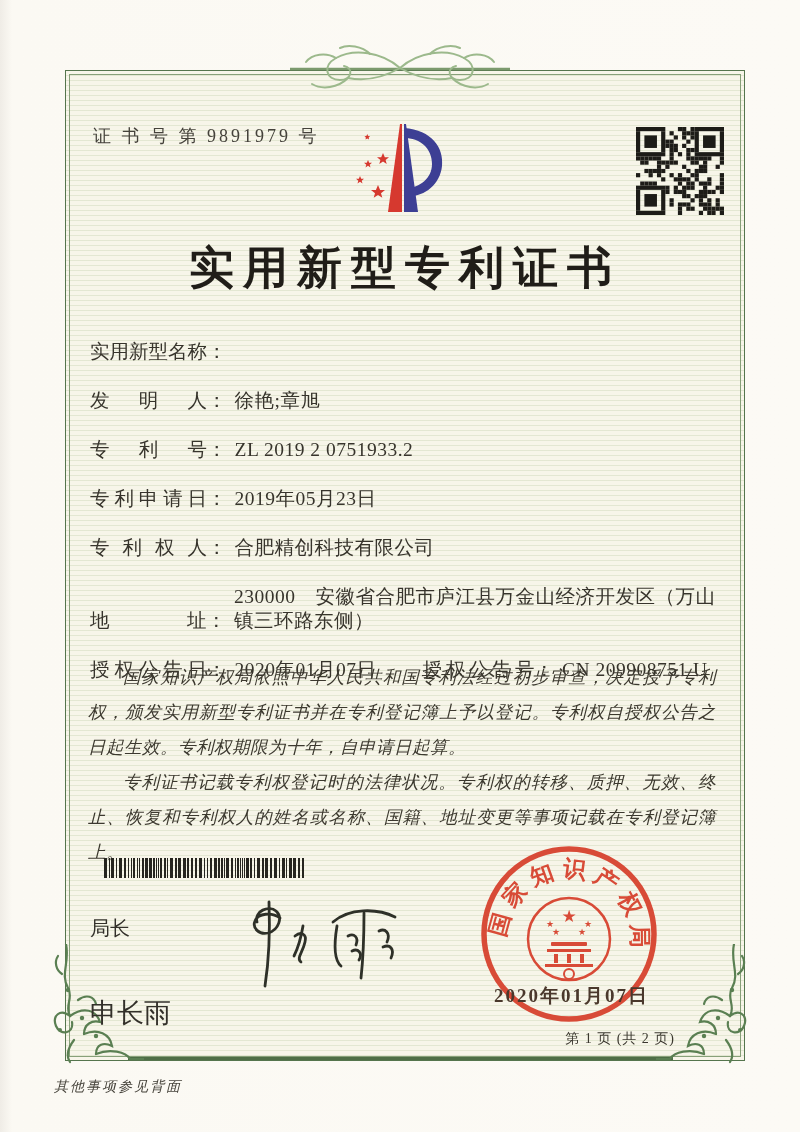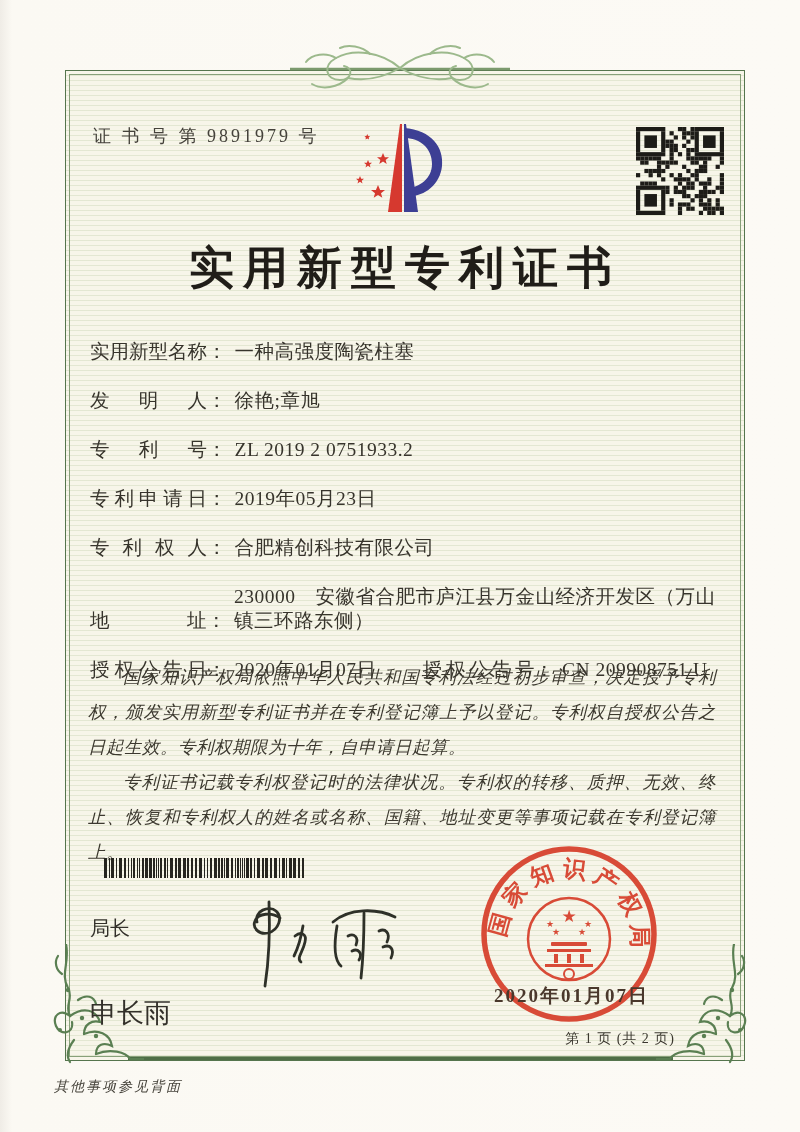--- a/index.html
+++ b/index.html
@@ -302,21 +302,20 @@
       <rect x="75.60000000000001" y="84" width="4.2" height="4.2" fill="#1d1c18"></rect>
       <rect x="84" y="84" width="4.2" height="4.2" fill="#1d1c18"></rect>
     </svg>
 
   <div class="doc-title">实用新型专利证书</div>
 
   <div class="fields">
     <div class="field-row">
       <span class="field-label">实用新型名称</span>
         <span class="field-colon">：</span>
-      <span class="field-value">一种高强度陶瓷柱塞</span>
     </div>
     <div class="field-row">
       <span class="field-label">发明人</span>
         <span class="field-colon">：</span>
       <span class="field-value">徐艳;章旭</span>
     </div>
     <div class="field-row">
       <span class="field-label">专利号</span>
         <span class="field-colon">：</span>
       <span class="field-value">ZL 2019 2 0751933.2</span>

